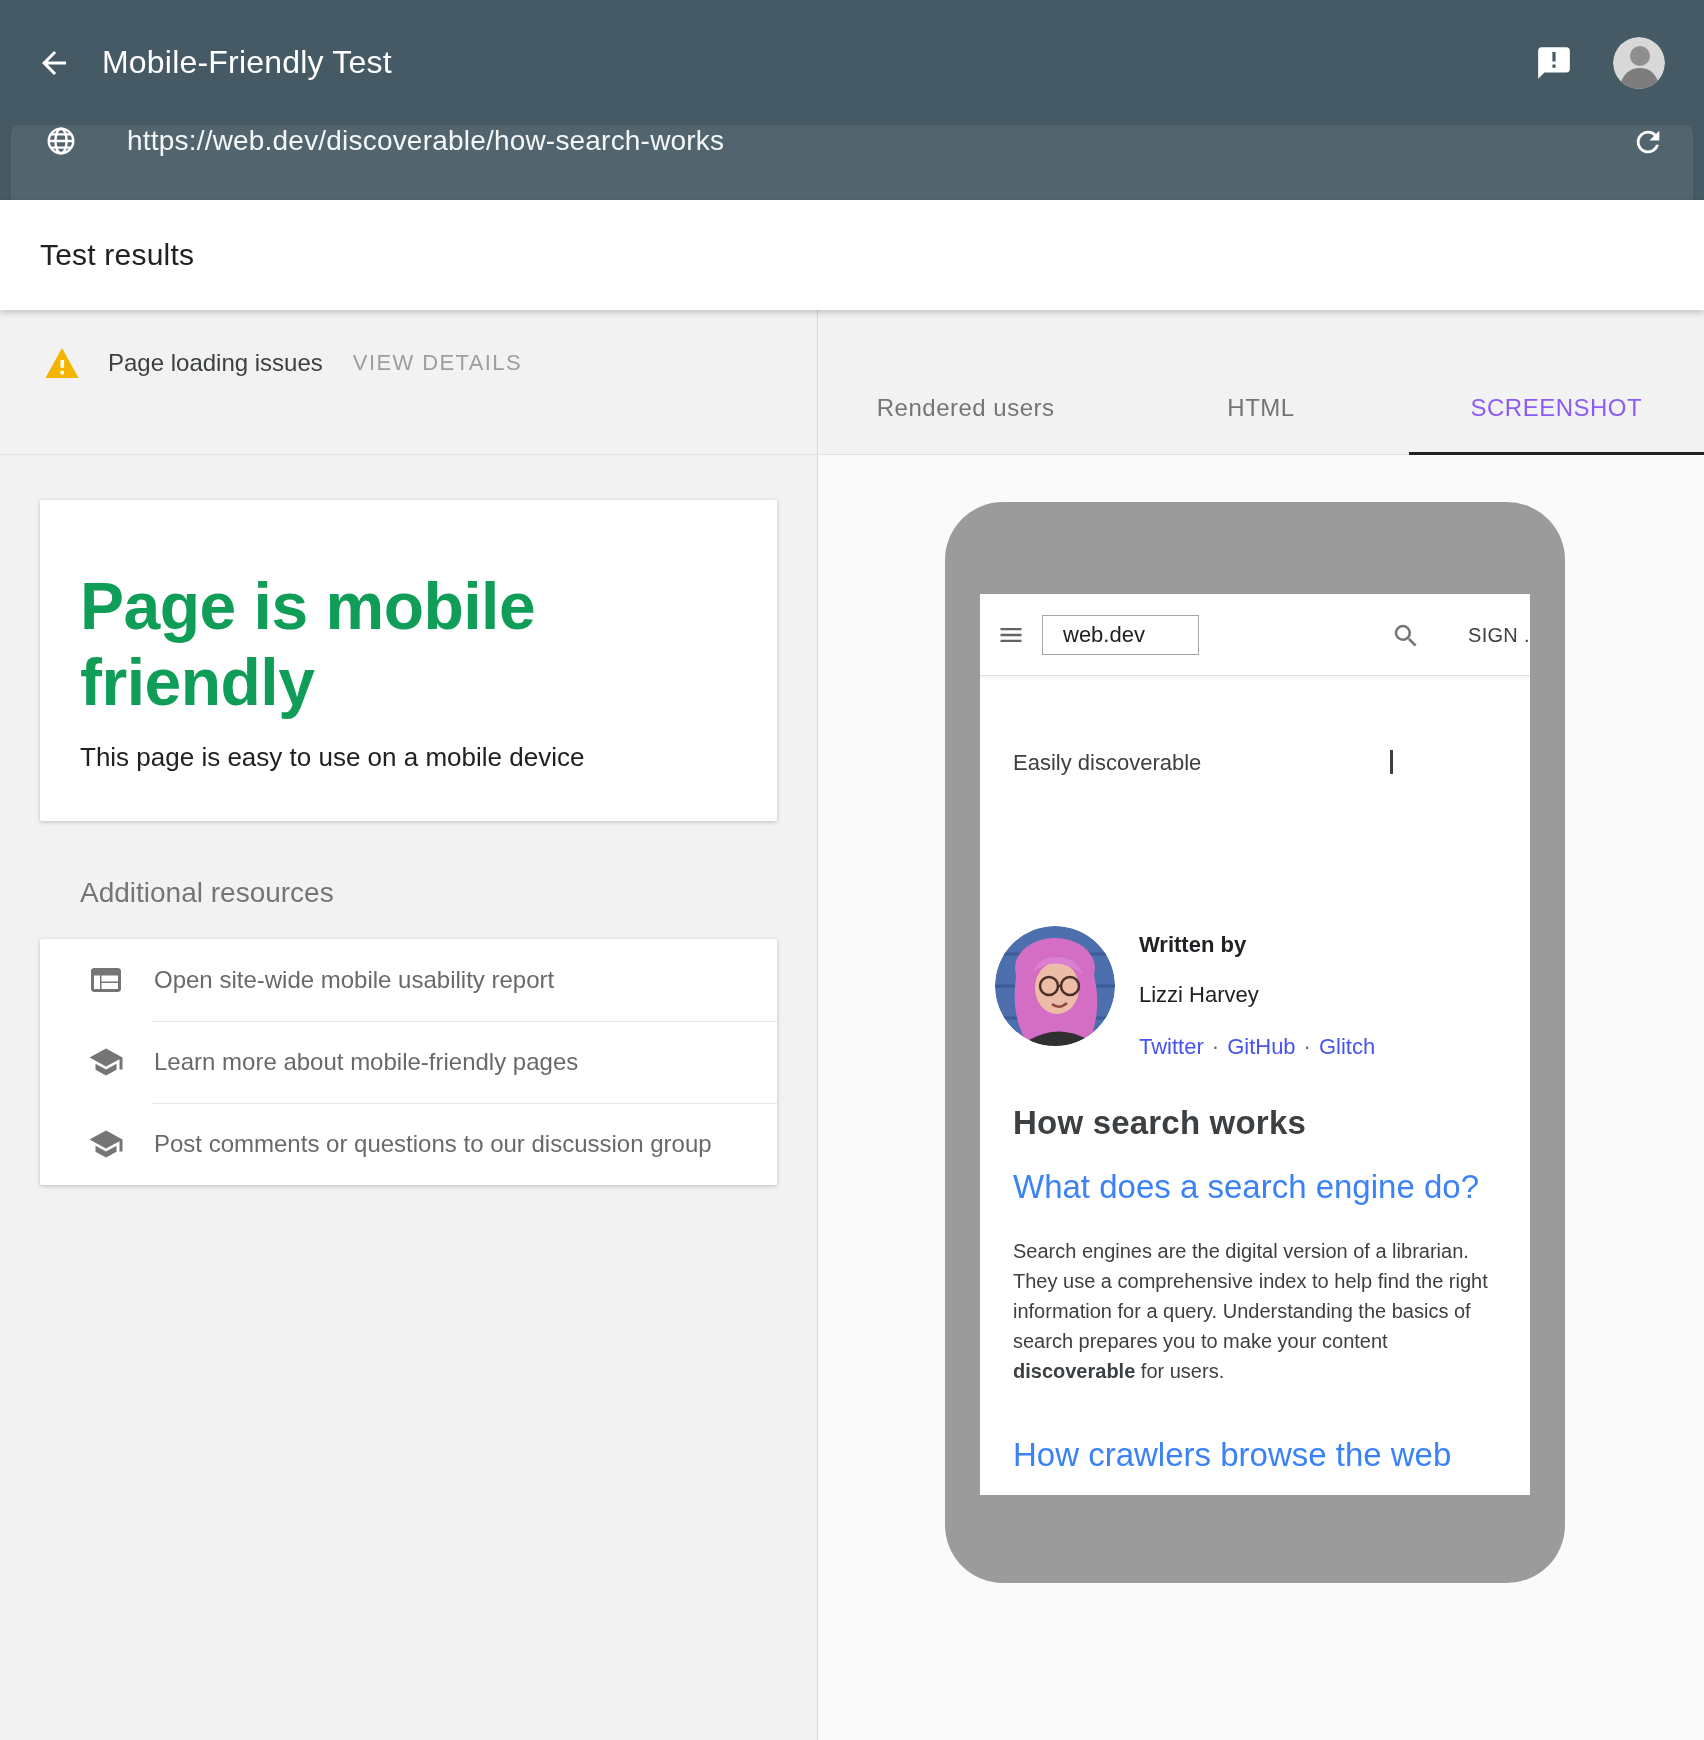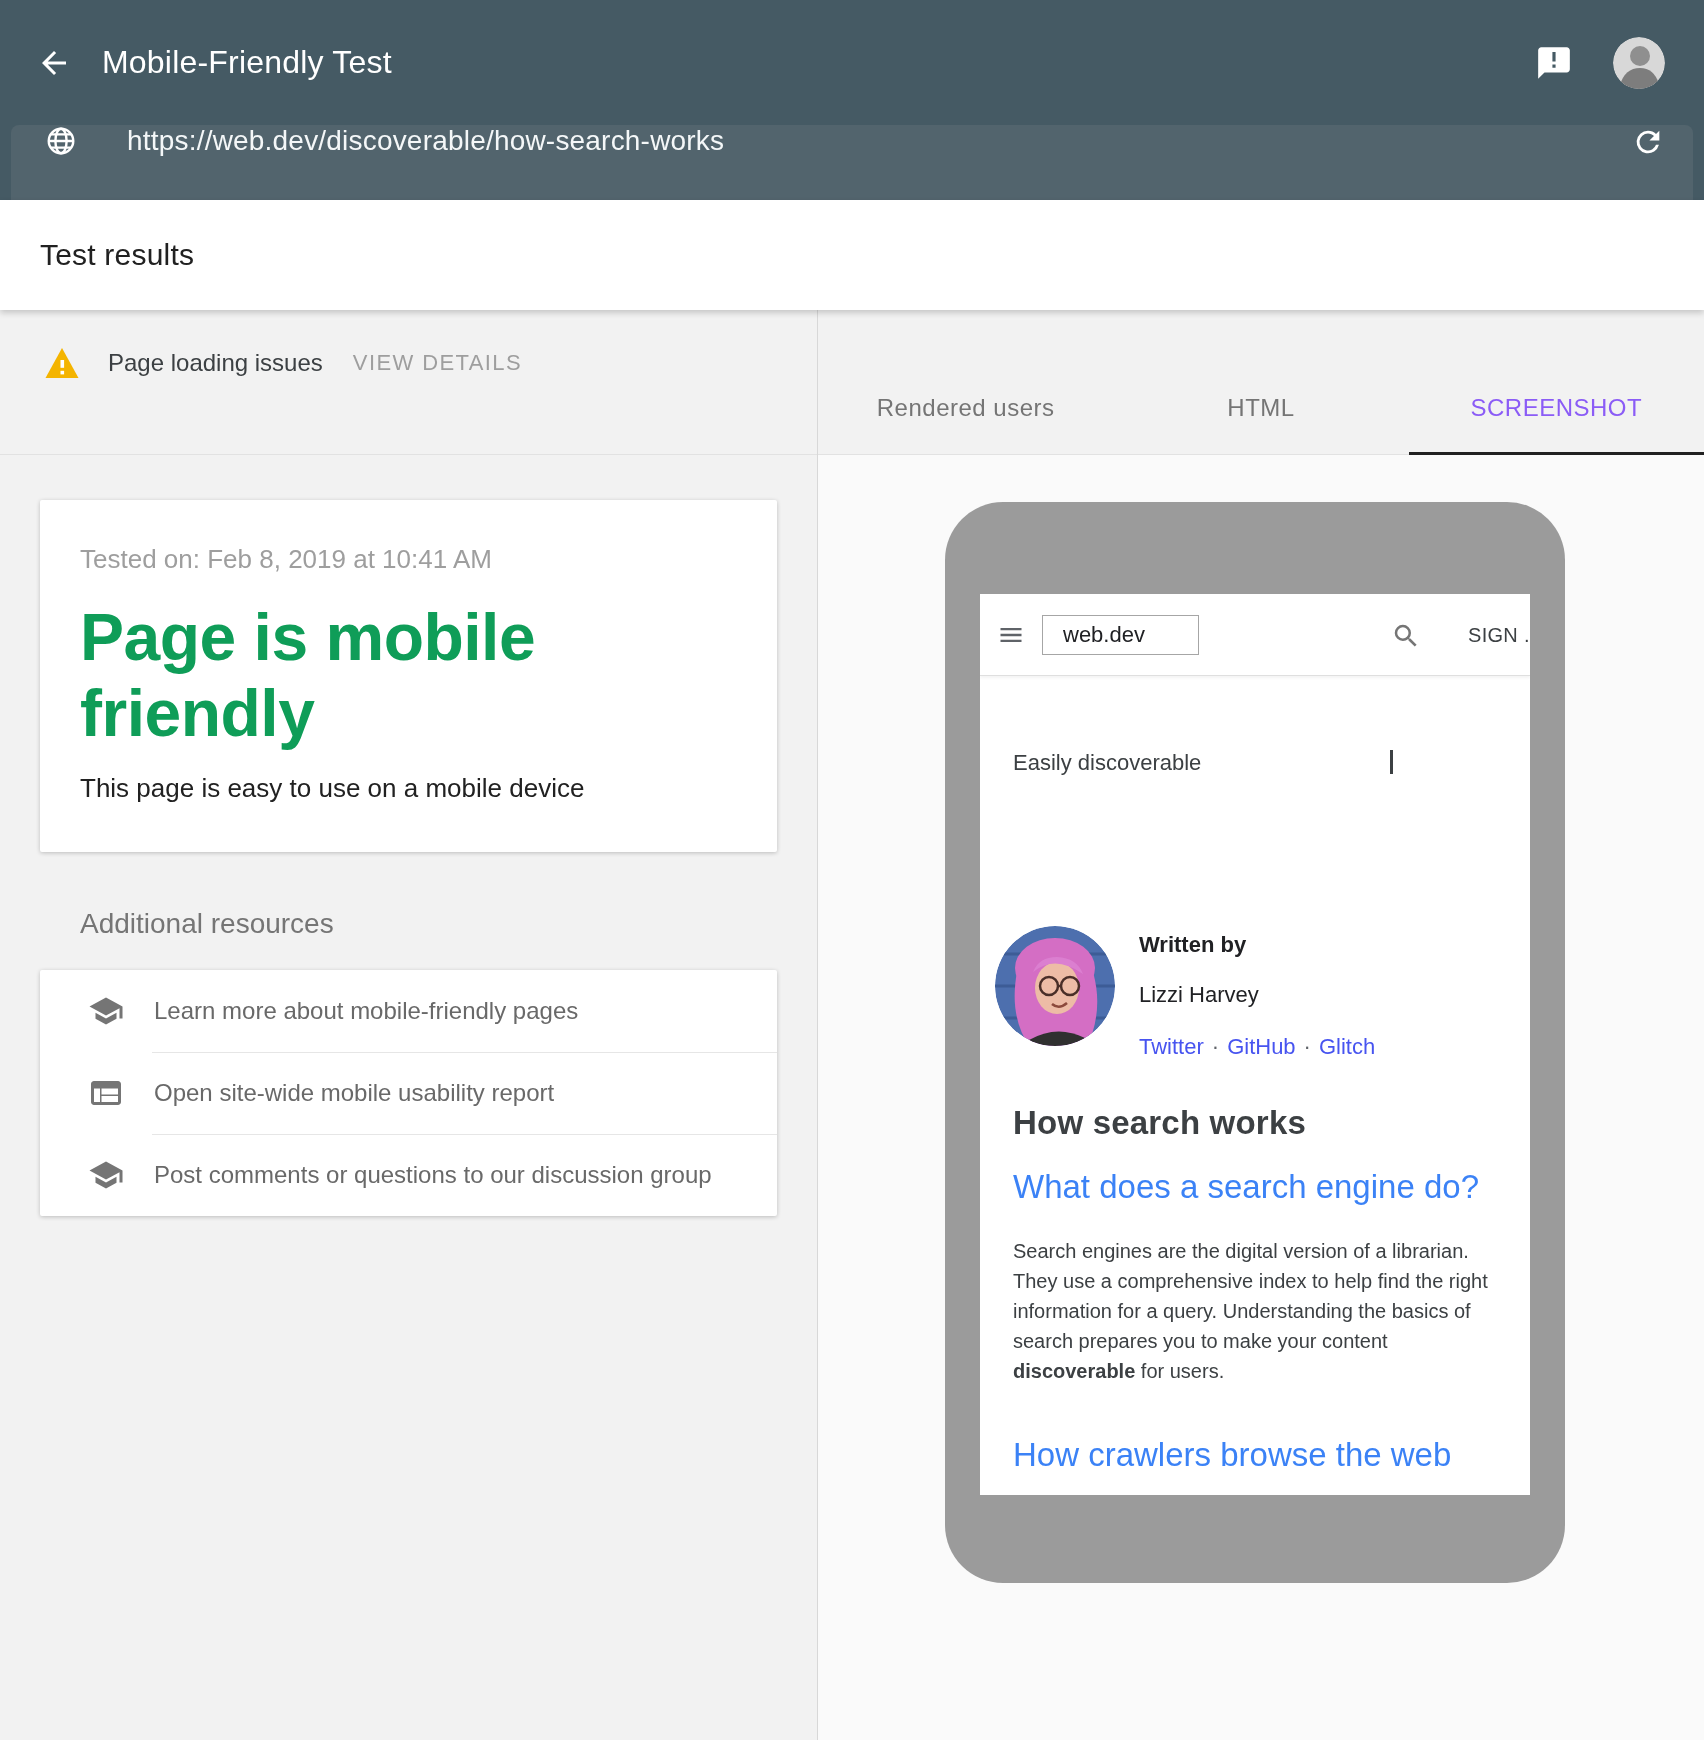--- a/index.html
+++ b/index.html
@@ -161,45 +161,44 @@
               <path d="M1 21h22L12 1 1 21z" fill="#F4B400"></path>
               <rect x="11" y="9" width="2.4" height="5.2" fill="#FFFFFF"></rect>
               <rect x="11" y="16.2" width="2.4" height="2.4" fill="#FFFFFF"></rect>
             </svg>
         </span>
         <span class="issues-label">Page loading issues</span>
         <button class="view-details">VIEW DETAILS</button>
       </div>
 
       <div class="result-card">
-        <div class="tested-on">Tested on: Feb 8, 2019 at 10:41 AM</div>
         <div class="verdict">Page is mobile friendly</div>
         <div class="verdict-desc">This page is easy to use on a mobile device</div>
       </div>
 
       <h2 class="resources-heading">Additional resources</h2>
 
       <div class="resources-card">
-        <div class="resource-row">
-          <span>
-            <svg width="36" height="36" viewBox="0 0 24 24">
-                <path d="M5 13.18v4L12 21l7-3.82v-4L12 17l-7-3.82zM12 3L1 9l11 6 9-4.91V17h2V9L12 3z" fill="#757575"></path>
-              </svg>
-          </span>
-          <span class="resource-label">Learn more about mobile-friendly pages</span>
-        </div>
         <div class="resource-row">
           <span>
             <svg width="36" height="36" viewBox="0 0 24 24">
                 <g transform="scale(-1,1) translate(-24,0)">
                   <path d="M20 4H4c-1.1 0-1.99.9-1.99 2L2 18c0 1.1.9 2 2 2h16c1.1 0 2-.9 2-2V6c0-1.1-.9-2-2-2zm-5 14H4v-4h11v4zm0-5H4V9h11v4zm5 5h-4V9h4v9z" fill="#757575"></path>
                 </g>
               </svg>
           </span>
           <span class="resource-label">Open site-wide mobile usability report</span>
+        </div>
+        <div class="resource-row">
+          <span>
+            <svg width="36" height="36" viewBox="0 0 24 24">
+                <path d="M5 13.18v4L12 21l7-3.82v-4L12 17l-7-3.82zM12 3L1 9l11 6 9-4.91V17h2V9L12 3z" fill="#757575"></path>
+              </svg>
+          </span>
+          <span class="resource-label">Learn more about mobile-friendly pages</span>
         </div>
         <div class="resource-row">
           <span>
             <svg width="36" height="36" viewBox="0 0 24 24">
                 <path d="M5 13.18v4L12 21l7-3.82v-4L12 17l-7-3.82zM12 3L1 9l11 6 9-4.91V17h2V9L12 3z" fill="#757575"></path>
               </svg>
           </span>
           <span class="resource-label">Post comments or questions to our discussion group</span>
         </div>
       </div>

